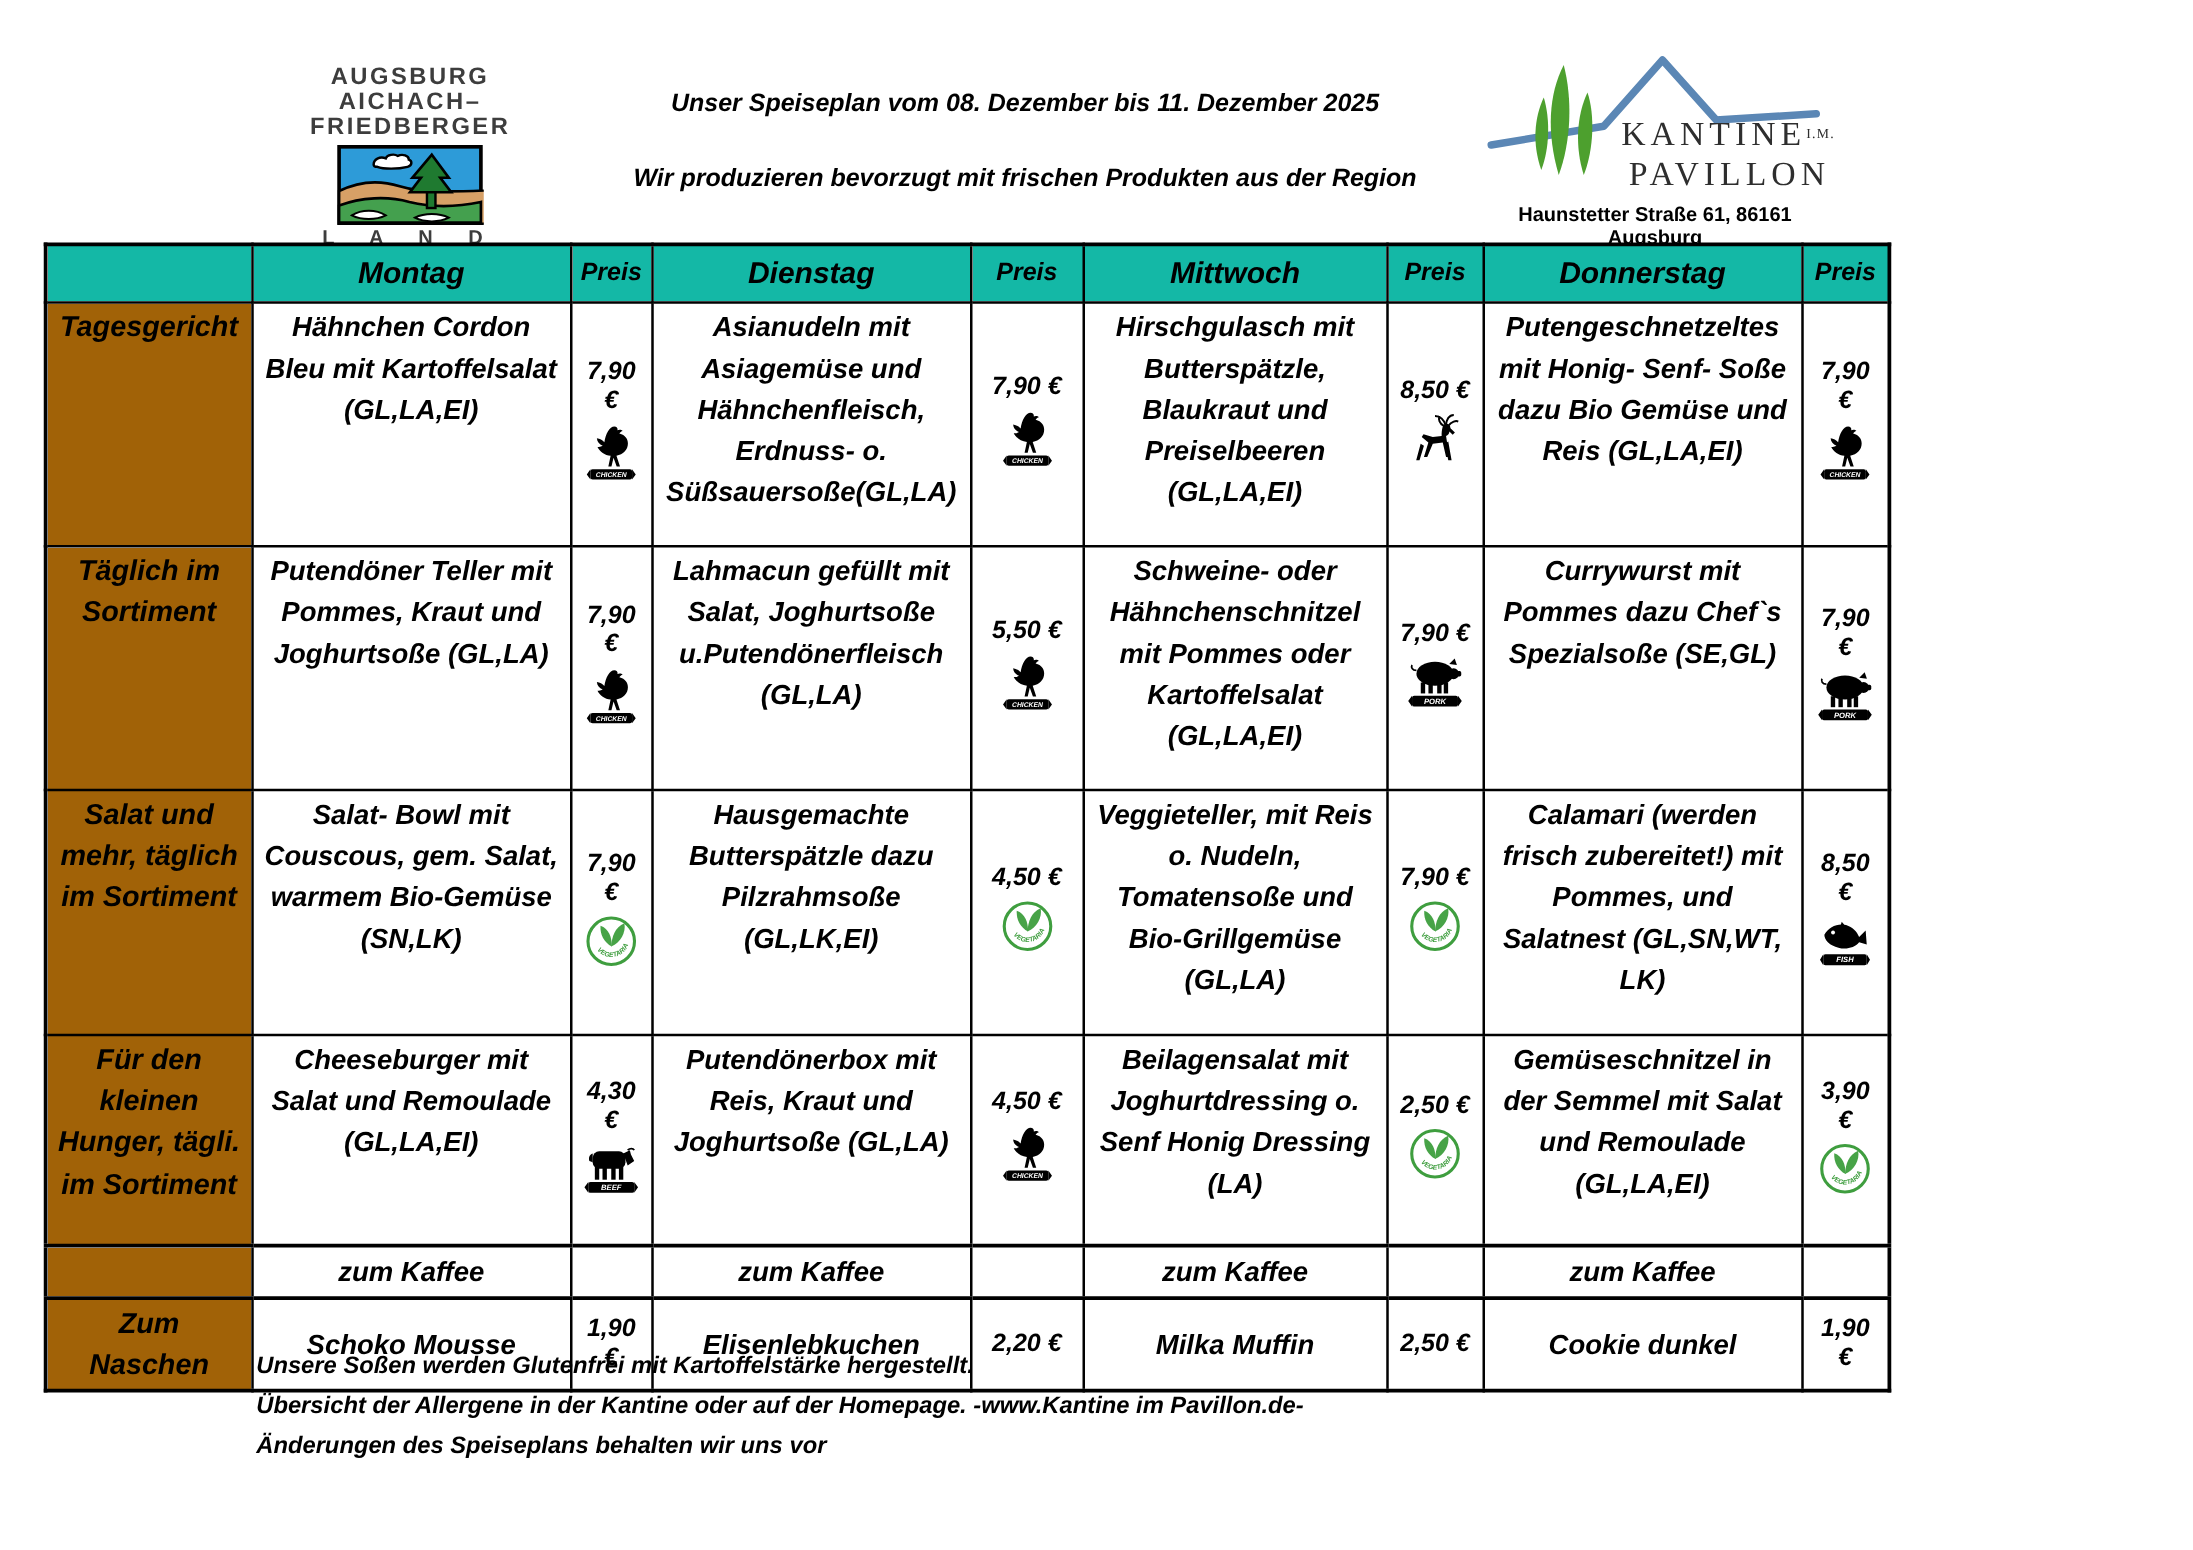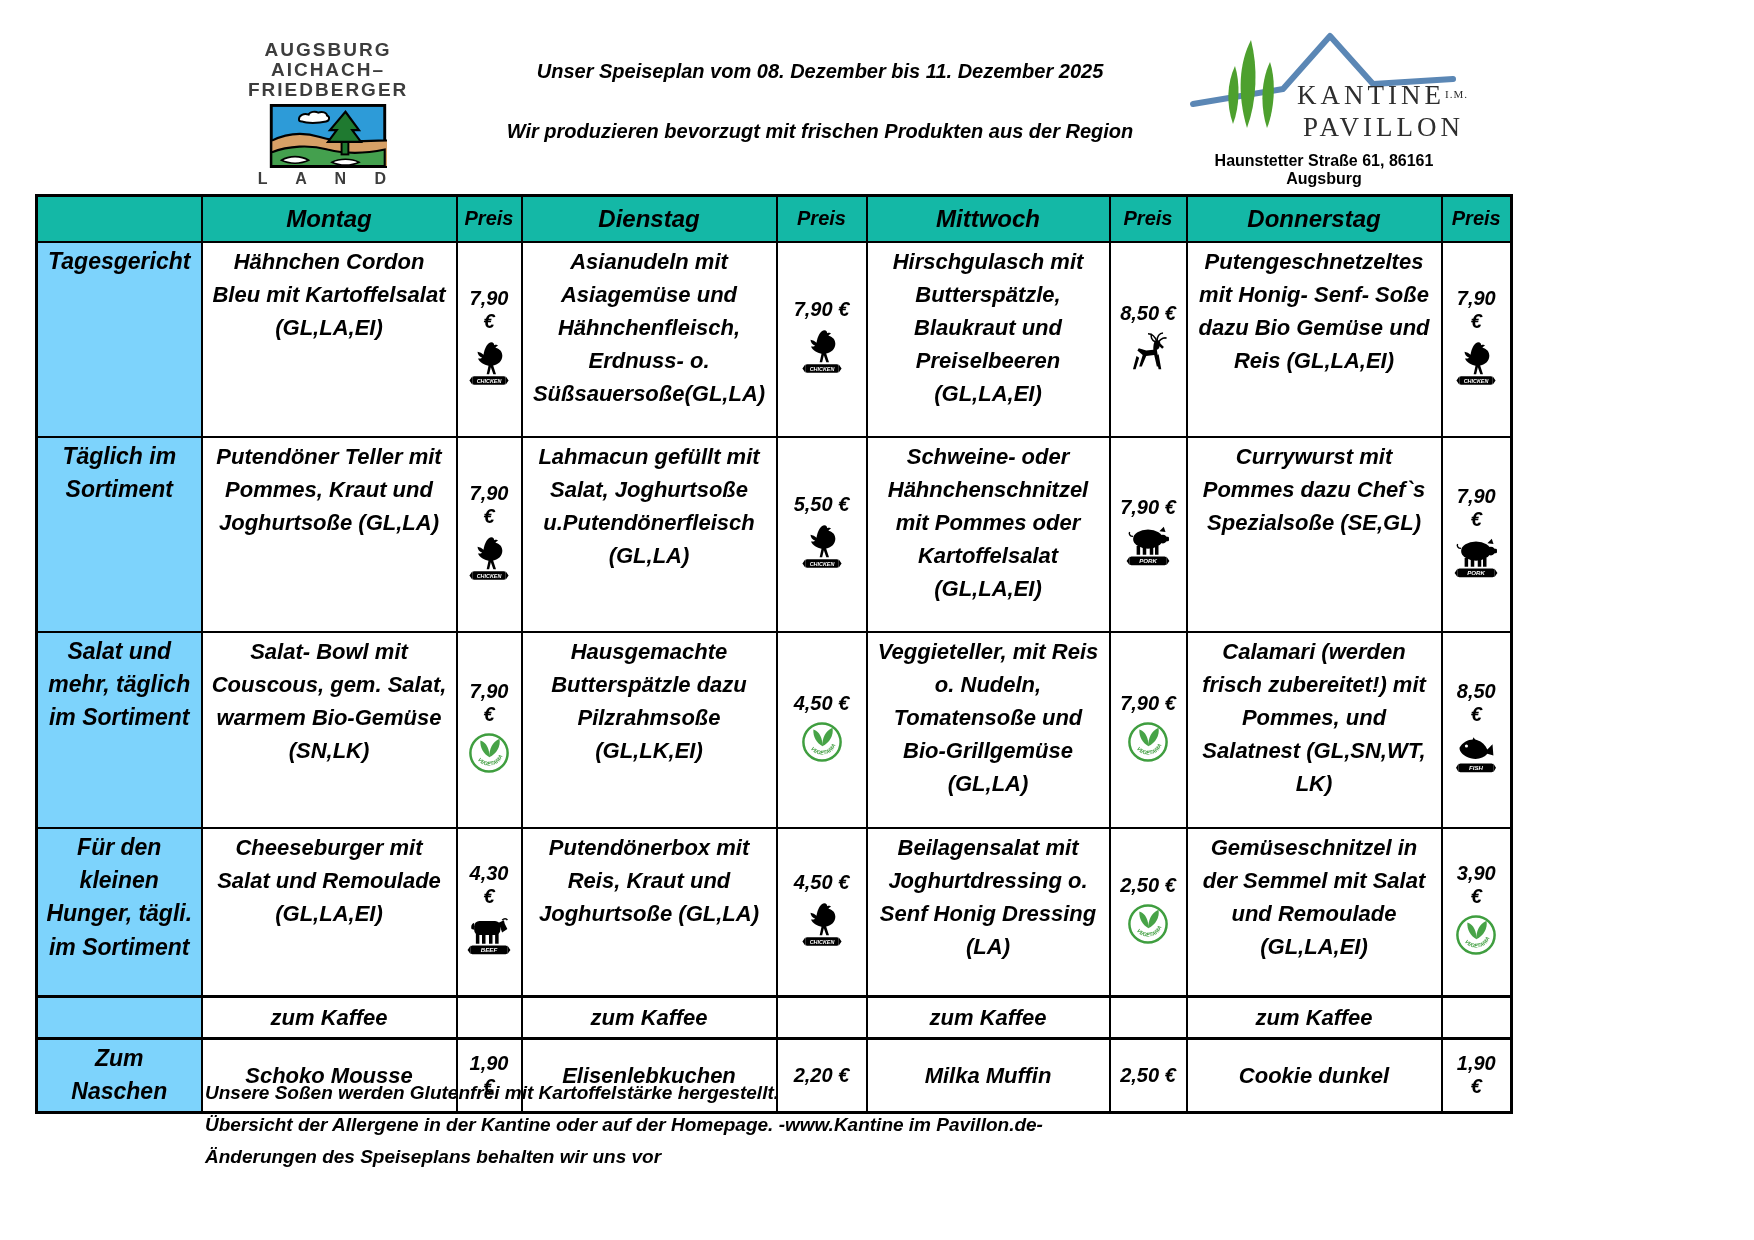--- a/index.html
+++ b/index.html
@@ -1,21 +1,21 @@
 <!DOCTYPE html>
 <html><head>
 <meta charset="utf-8">
 <style>
   html,body{margin:0;padding:0;}
   body{
     width:1754px;height:1240px;background:#fff;position:relative;overflow:hidden;
     font-family:"Liberation Sans", sans-serif;color:#000;
   }
   
-  .hdr{position:absolute;left:0;top:0;width:1754px;height:194px;}
+  .hdr{position:absolute;left:0;top:12px;width:1754px;height:194px;}
   .llogo{position:absolute;left:248px;top:40px;width:160px;text-align:center;}
   .llogo .tl{font-weight:bold;font-size:19px;line-height:1.05;letter-spacing:2px;color:#3d3d3d;}
   .llogo svg{display:block;margin:4px auto 0 auto;}
   .llogo .land{font-weight:bold;font-size:16px;letter-spacing:12px;color:#3d3d3d;margin-top:2px;}
   .titles{position:absolute;left:470px;top:0;width:700px;}
   .t1,.t2{position:absolute;left:0;width:700px;text-align:center;
     font-weight:bold;font-style:italic;font-size:20px;}
   .t1{top:60px;} .t2{top:120px;}
   .rlogo{position:absolute;left:1185px;top:28px;width:278px;height:150px;}
   .rlogo svg{position:absolute;left:0;top:0;}
@@ -23,21 +23,21 @@
   .k1{left:112px;top:52px;}
   .k1 .im{font-size:11px;letter-spacing:1px;vertical-align:6px;}
   .k2{left:118px;top:84px;}
   .addr{position:absolute;left:0;top:124px;width:278px;text-align:center;font-weight:bold;font-size:16px;}
   
   table.menu{position:absolute;left:35px;top:194px;border-collapse:collapse;table-layout:fixed;
     border:3px solid #000;}
   .menu th,.menu td{border:2px solid #000;padding:2px 6px;overflow:hidden;}
   .menu th{background:#14b8a6;font-weight:bold;font-style:italic;font-size:24px;text-align:center;}
   .menu th.ph{font-size:20px;}
-  .lbl{background:#7dd3fc;font-weight:bold;font-style:italic;font-size:23px;text-align:center;
+  .lbl{background:#a16207;font-weight:bold;font-style:italic;font-size:23px;text-align:center;
     vertical-align:top;padding-top:10px;line-height:1.45;}
   .day{font-weight:bold;font-style:italic;font-size:22px;text-align:center;vertical-align:top;
     padding-top:6px;line-height:1.5;}
   .prc{font-weight:bold;font-style:italic;font-size:20px;text-align:center;vertical-align:middle;padding:0;}
   .pcell{display:flex;flex-direction:column;align-items:center;justify-content:center;gap:6px;}
   .vm{vertical-align:middle;padding-top:2px;}
   tr.thick td{border-top-width:3px;}
   
   .foot{position:absolute;left:205px;top:1082px;width:1200px;}
   .fline{display:block;height:32px;font-weight:bold;font-style:italic;font-size:19px;}

